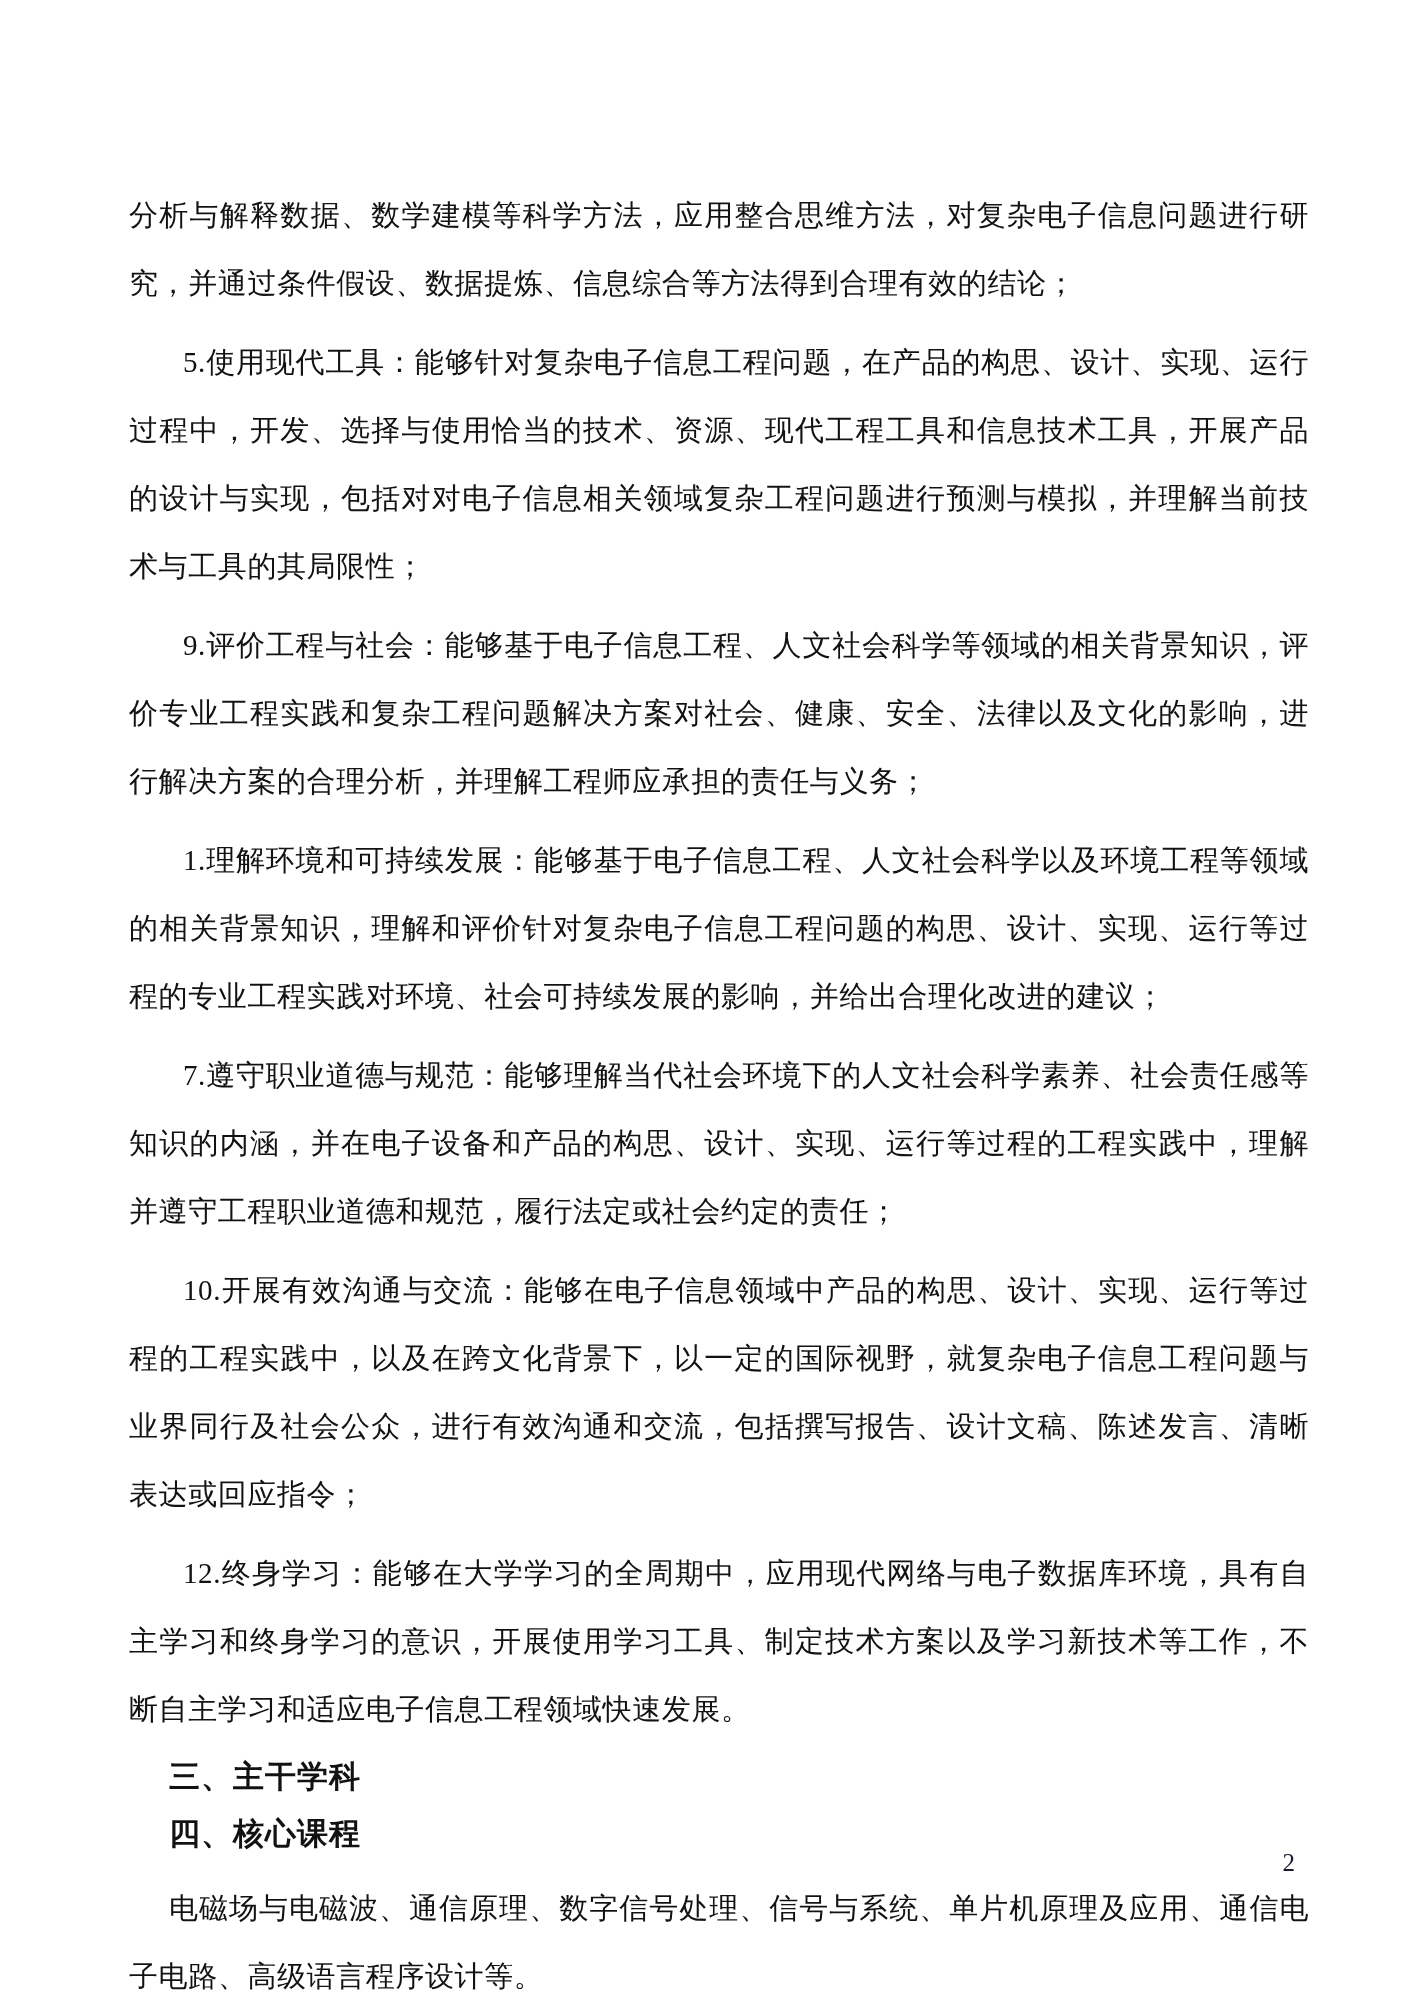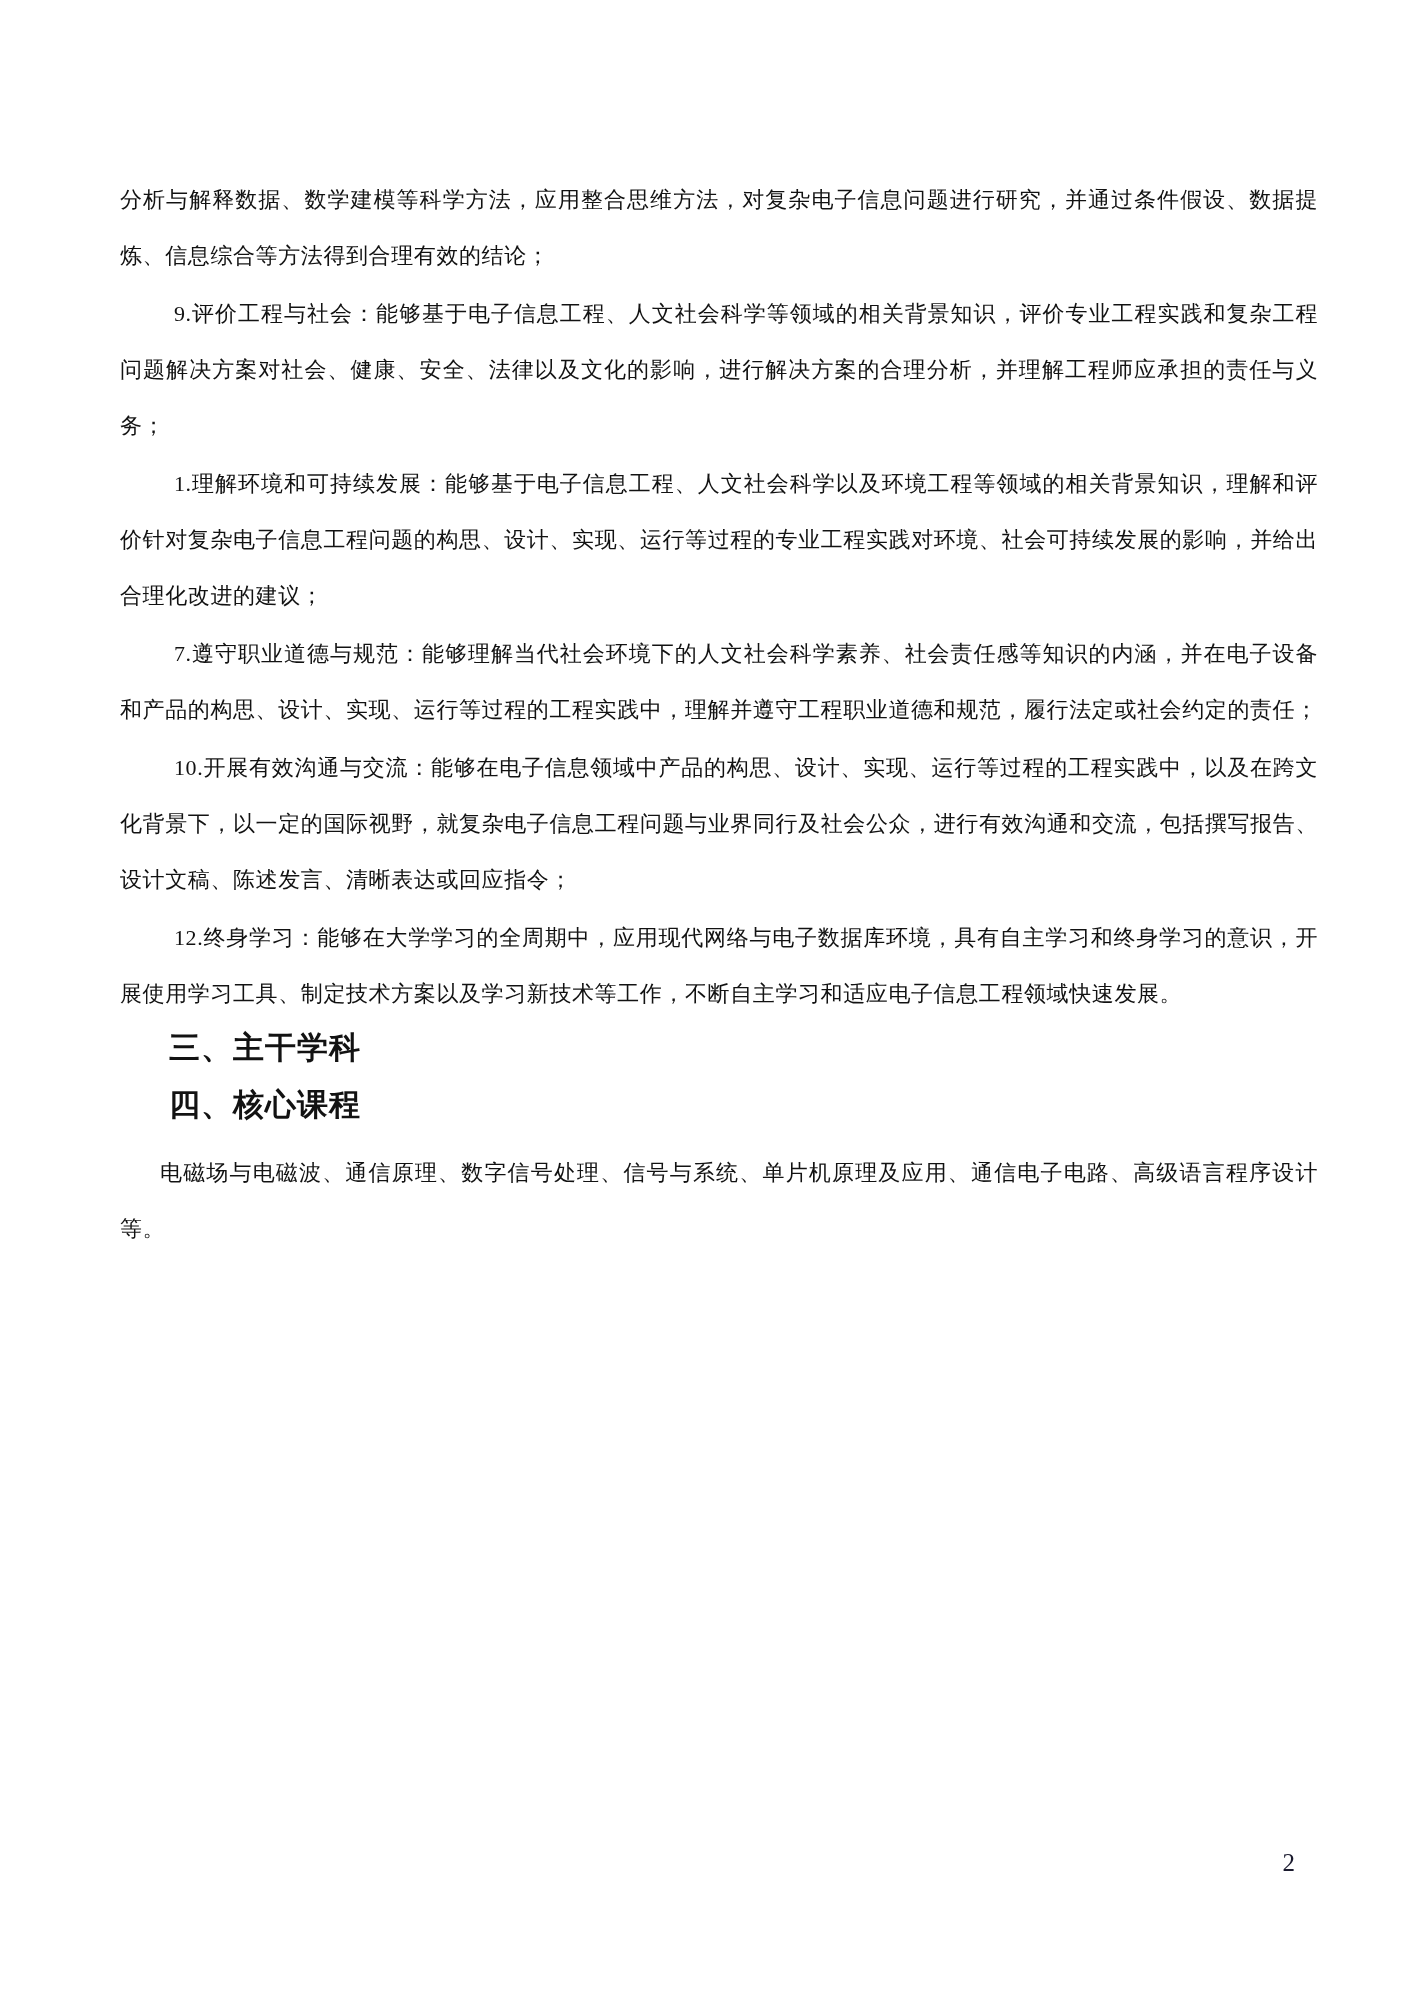--- a/index.html
+++ b/index.html
@@ -17,23 +17,23 @@
     font-family: "Liberation Serif", "DejaVu Serif", serif;
     color: #121212;
   }
   .doc-body {
     position: absolute;
     top: 170px;
     left: 118px;
     width: 1202px;
   }
   .para {
-    margin: 2px;
-    font-size: 22px;
-    line-height: 56px;
+    margin: 11px;
+    font-size: 29px;
+    line-height: 68px;
     letter-spacing: 0.6px;
     text-align: justify;
     text-indent: 54px;
   }
   .para.no-indent { text-indent: 0; }
   .para.small-indent { text-indent: 40px; }
   .heading {
     margin: 0;
     font-size: 31px;
     line-height: 46px;
@@ -57,20 +57,21 @@
   }
 </style>
 </head>
 <body>
 
 <div class="page">
   <div class="doc-body">
 
     <p class="para no-indent">分析与解释数据、数学建模等科学方法，应用整合思维方法，对复杂电子信息问题进行研究，并通过条件假设、数据提炼、信息综合等方法得到合理有效的结论；</p>
 
+    <p class="para">5.使用现代工具：能够针对复杂电子信息工程问题，在产品的构思、设计、实现、运行过程中，开发、选择与使用恰当的技术、资源、现代工程工具和信息技术工具，开展产品的设计与实现，包括对对电子信息相关领域复杂工程问题进行预测与模拟，并理解当前技术与工具的其局限性；</p>
 
     <p class="para">9.评价工程与社会：能够基于电子信息工程、人文社会科学等领域的相关背景知识，评价专业工程实践和复杂工程问题解决方案对社会、健康、安全、法律以及文化的影响，进行解决方案的合理分析，并理解工程师应承担的责任与义务；</p>
 
     <p class="para">1.理解环境和可持续发展：能够基于电子信息工程、人文社会科学以及环境工程等领域的相关背景知识，理解和评价针对复杂电子信息工程问题的构思、设计、实现、运行等过程的专业工程实践对环境、社会可持续发展的影响，并给出合理化改进的建议；</p>
 
     <p class="para">7.遵守职业道德与规范：能够理解当代社会环境下的人文社会科学素养、社会责任感等知识的内涵，并在电子设备和产品的构思、设计、实现、运行等过程的工程实践中，理解并遵守工程职业道德和规范，履行法定或社会约定的责任；</p>
 
 
     <p class="para">10.开展有效沟通与交流：能够在电子信息领域中产品的构思、设计、实现、运行等过程的工程实践中，以及在跨文化背景下，以一定的国际视野，就复杂电子信息工程问题与业界同行及社会公众，进行有效沟通和交流，包括撰写报告、设计文稿、陈述发言、清晰表达或回应指令；</p>
 

